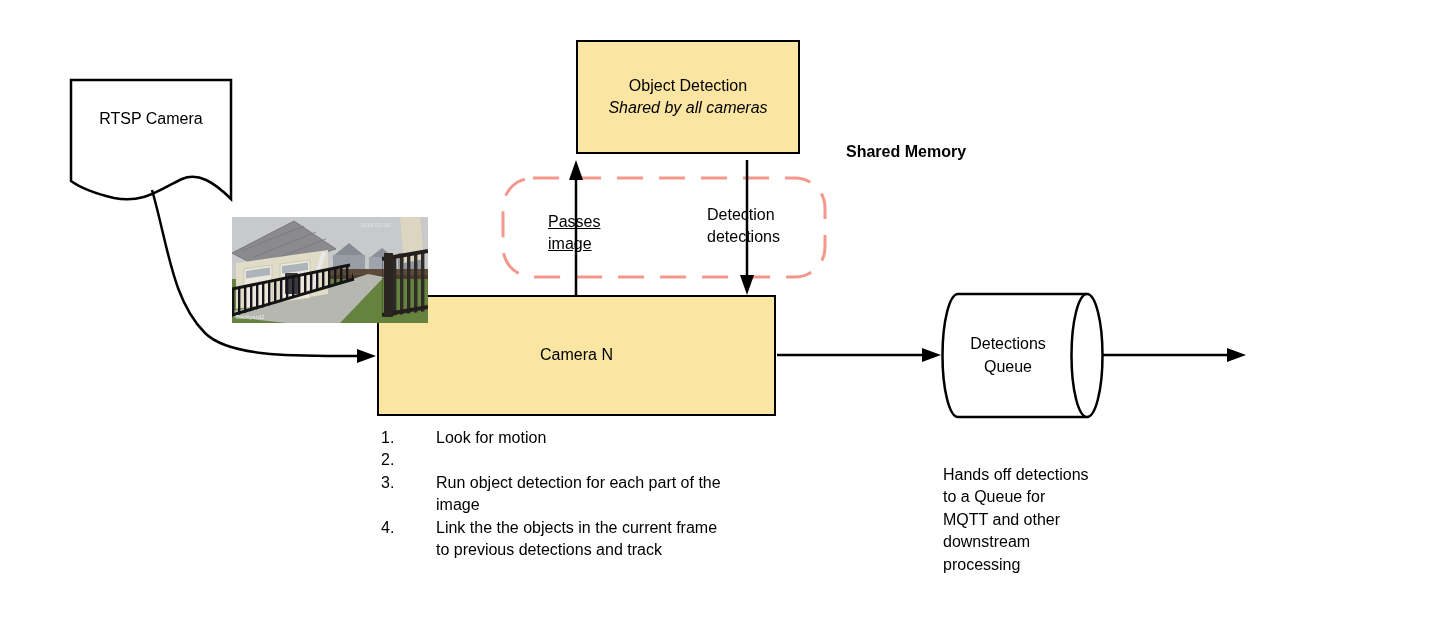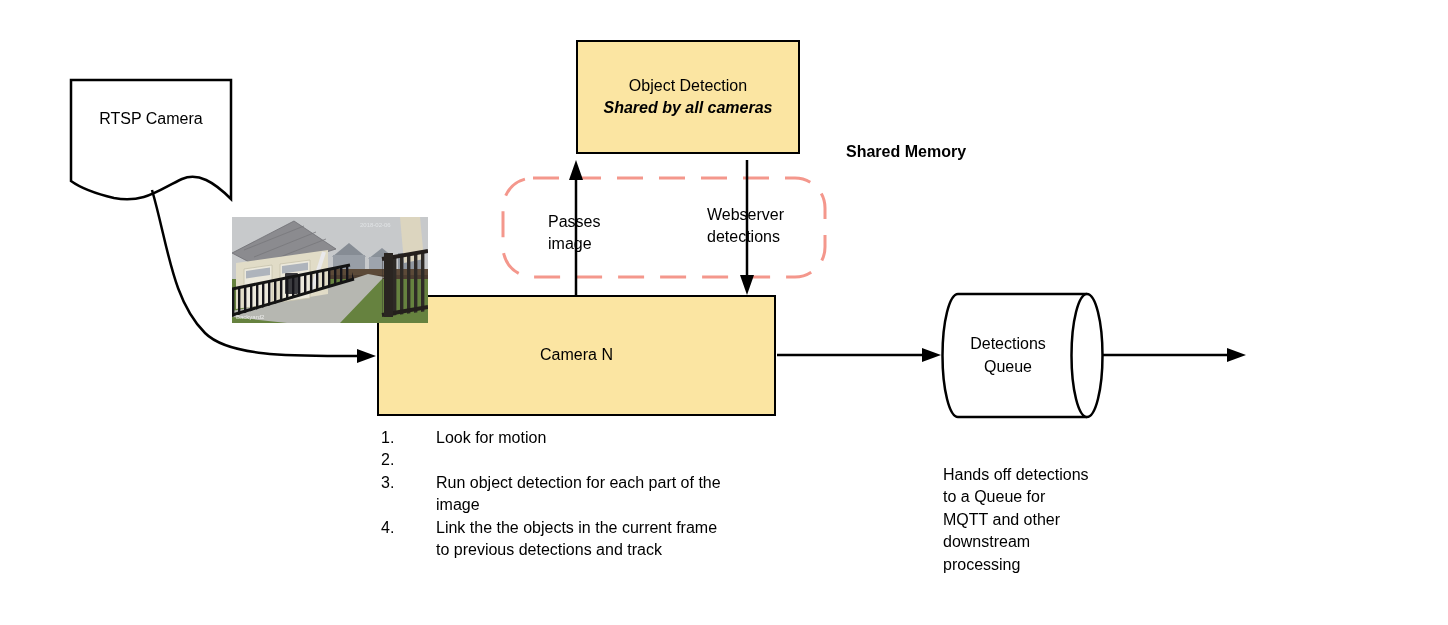--- a/index.html
+++ b/index.html
@@ -21,21 +21,21 @@
     background:#fbe5a2;
     border:2px solid #000;
     box-sizing:border-box;
     display:flex;
     flex-direction:column;
     align-items:center;
     justify-content:center;
     text-align:center;
   }
   .label-center{display:flex;align-items:center;justify-content:center;text-align:center;}
-  .italic{font-style:italic;font-weight:bold;}
+  .italic{font-style:italic;}
   .bold{font-weight:bold;}
   #steps{position:absolute;left:381px;top:427px;width:430px;}
   .step-row{display:flex;}
   .step-num{width:55px;flex:0 0 55px;}
   .step-text{white-space:pre-line;}
   #camera-snapshot{
     position:absolute;left:232px;top:217px;width:196px;height:106px;
     z-index:5;
   }
   #camera-n-node{z-index:3;}
@@ -79,23 +79,23 @@
 
   <div class="node" id="object-detection-node" style="left:576px;top:40px;width:224px;height:114px;">
     <div>Object Detection</div>
     <div class="italic">Shared by all cameras</div>
   </div>
 
   <div class="abs" style="left:846px;top:141px;width:215px;">
     <div class="bold">Shared Memory</div>
   </div>
 
-  <div class="abs prelines" style="left:548px;top:211px;">Passes
+  <div class="abs prelines" style="left:548px;top:211px;text-decoration:underline;">Passes
 image</div>
-  <div class="abs prelines" style="left:707px;top:204px;">Webserver
+  <div class="abs prelines" style="left:707px;top:204px;">Detection
 detections</div>
 
   <div class="node" id="camera-n-node" style="left:377px;top:295px;width:399px;height:121px;">
     <div>Camera N</div>
   </div>
 
   <div id="camera-snapshot">
     <svg viewBox="0 0 196 106" width="196" height="106" xmlns="http://www.w3.org/2000/svg">
       <defs>
         <pattern id="pickets" width="6" height="10" patternUnits="userSpaceOnUse">

